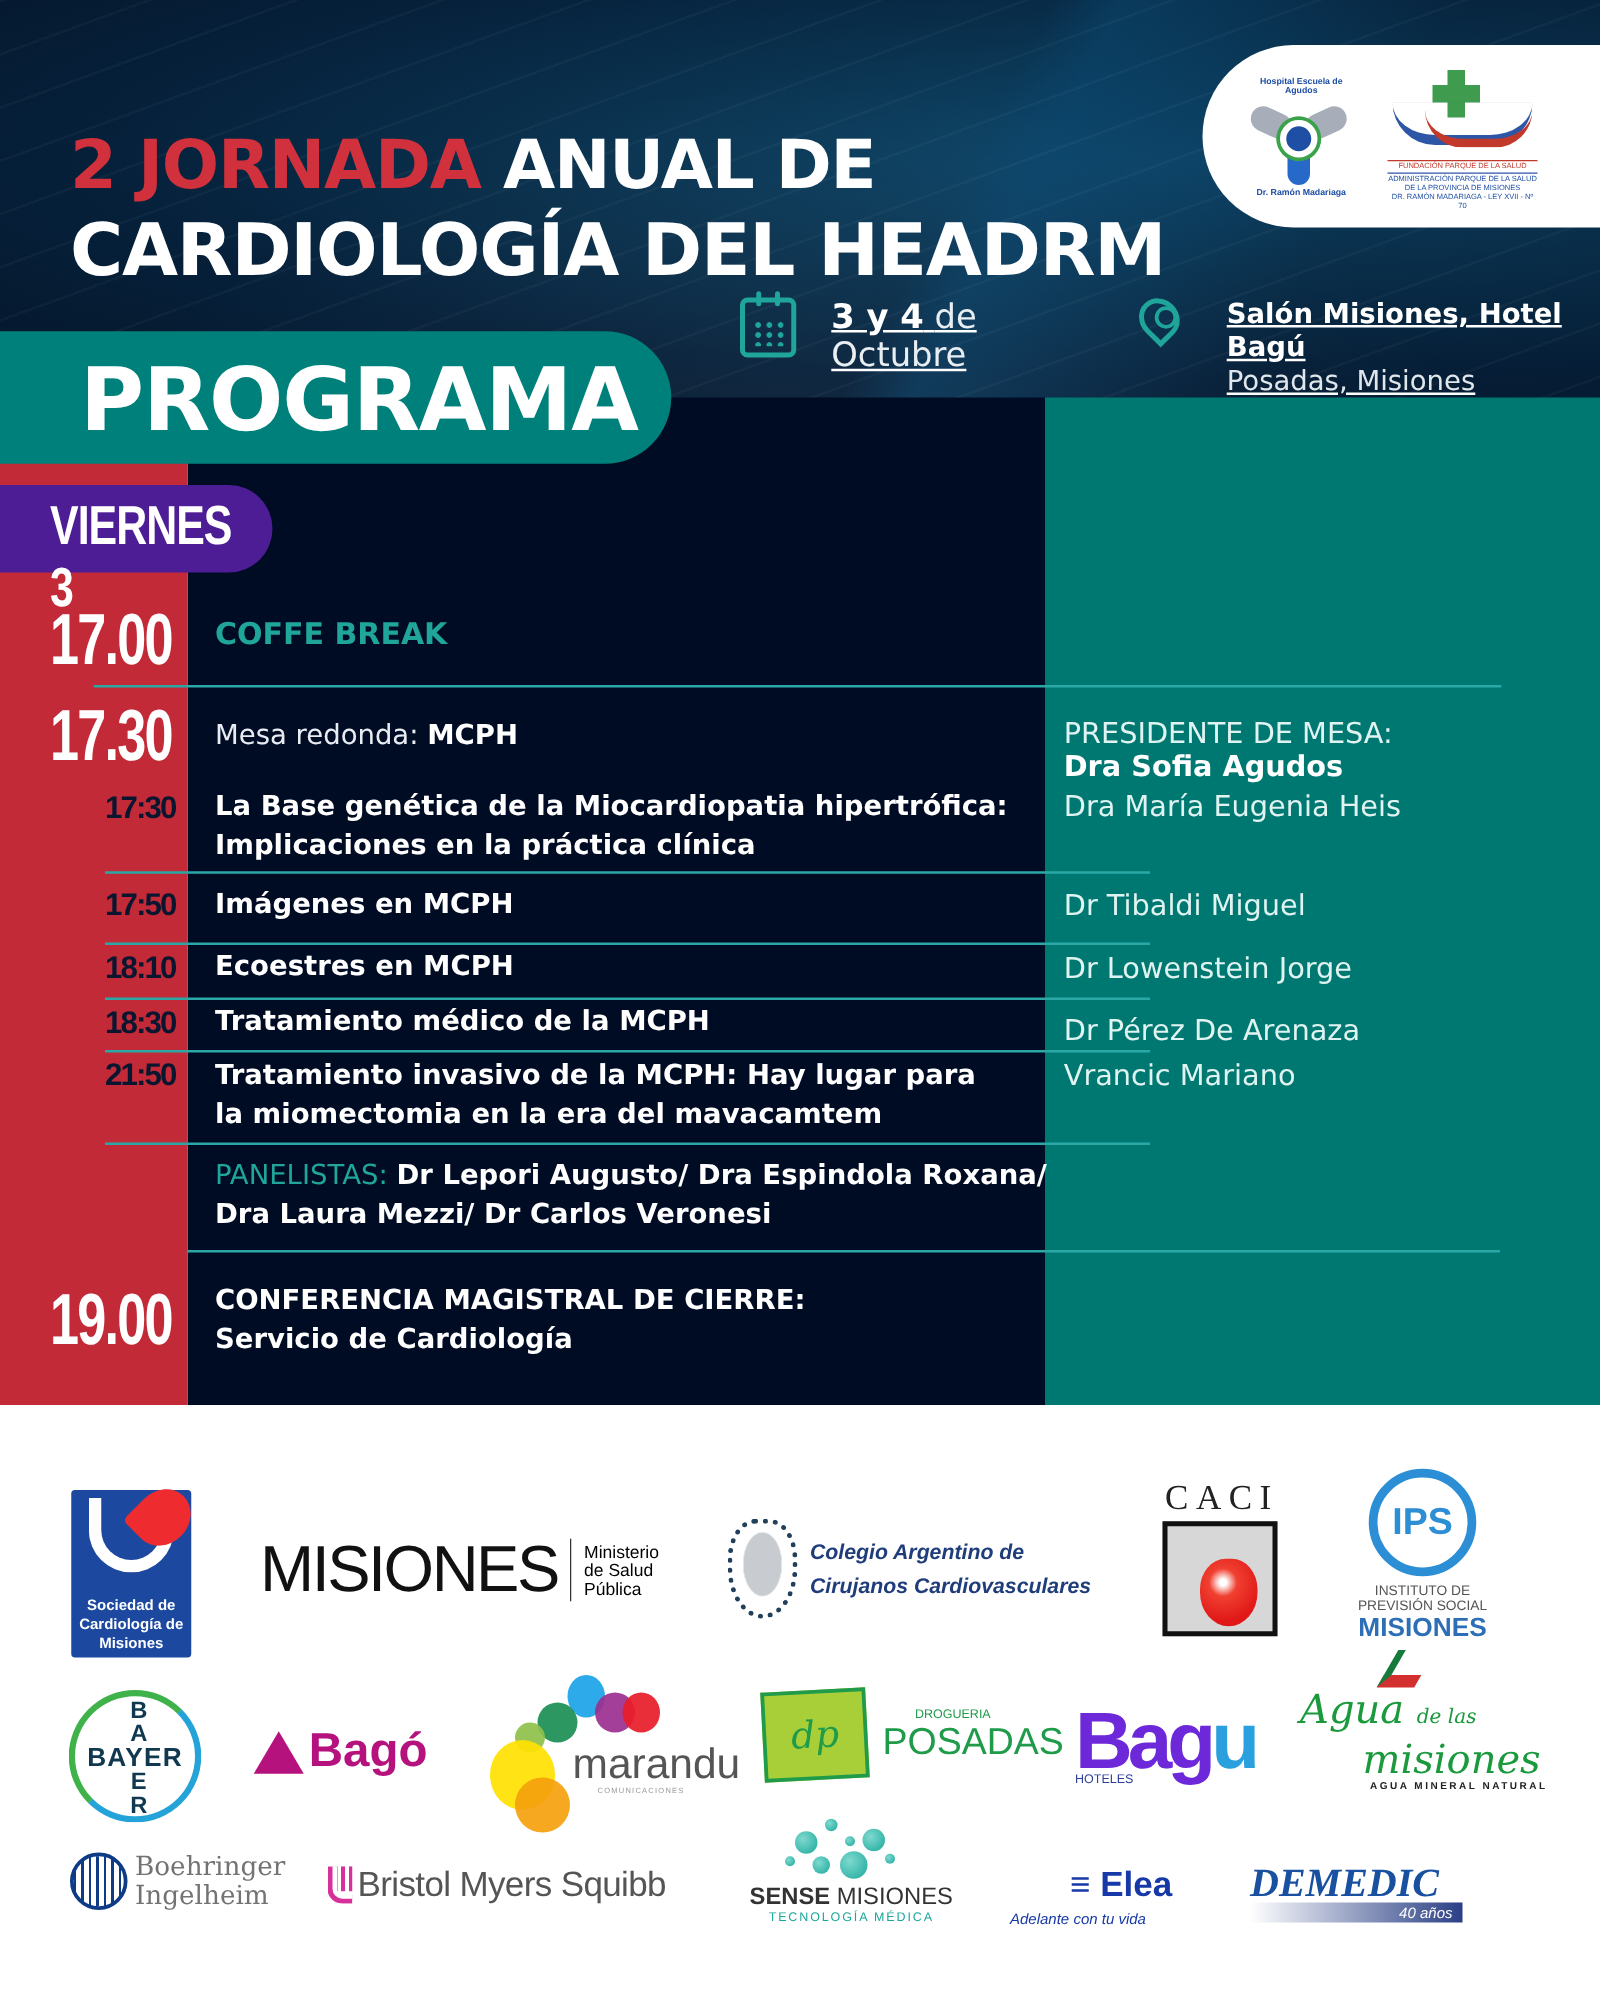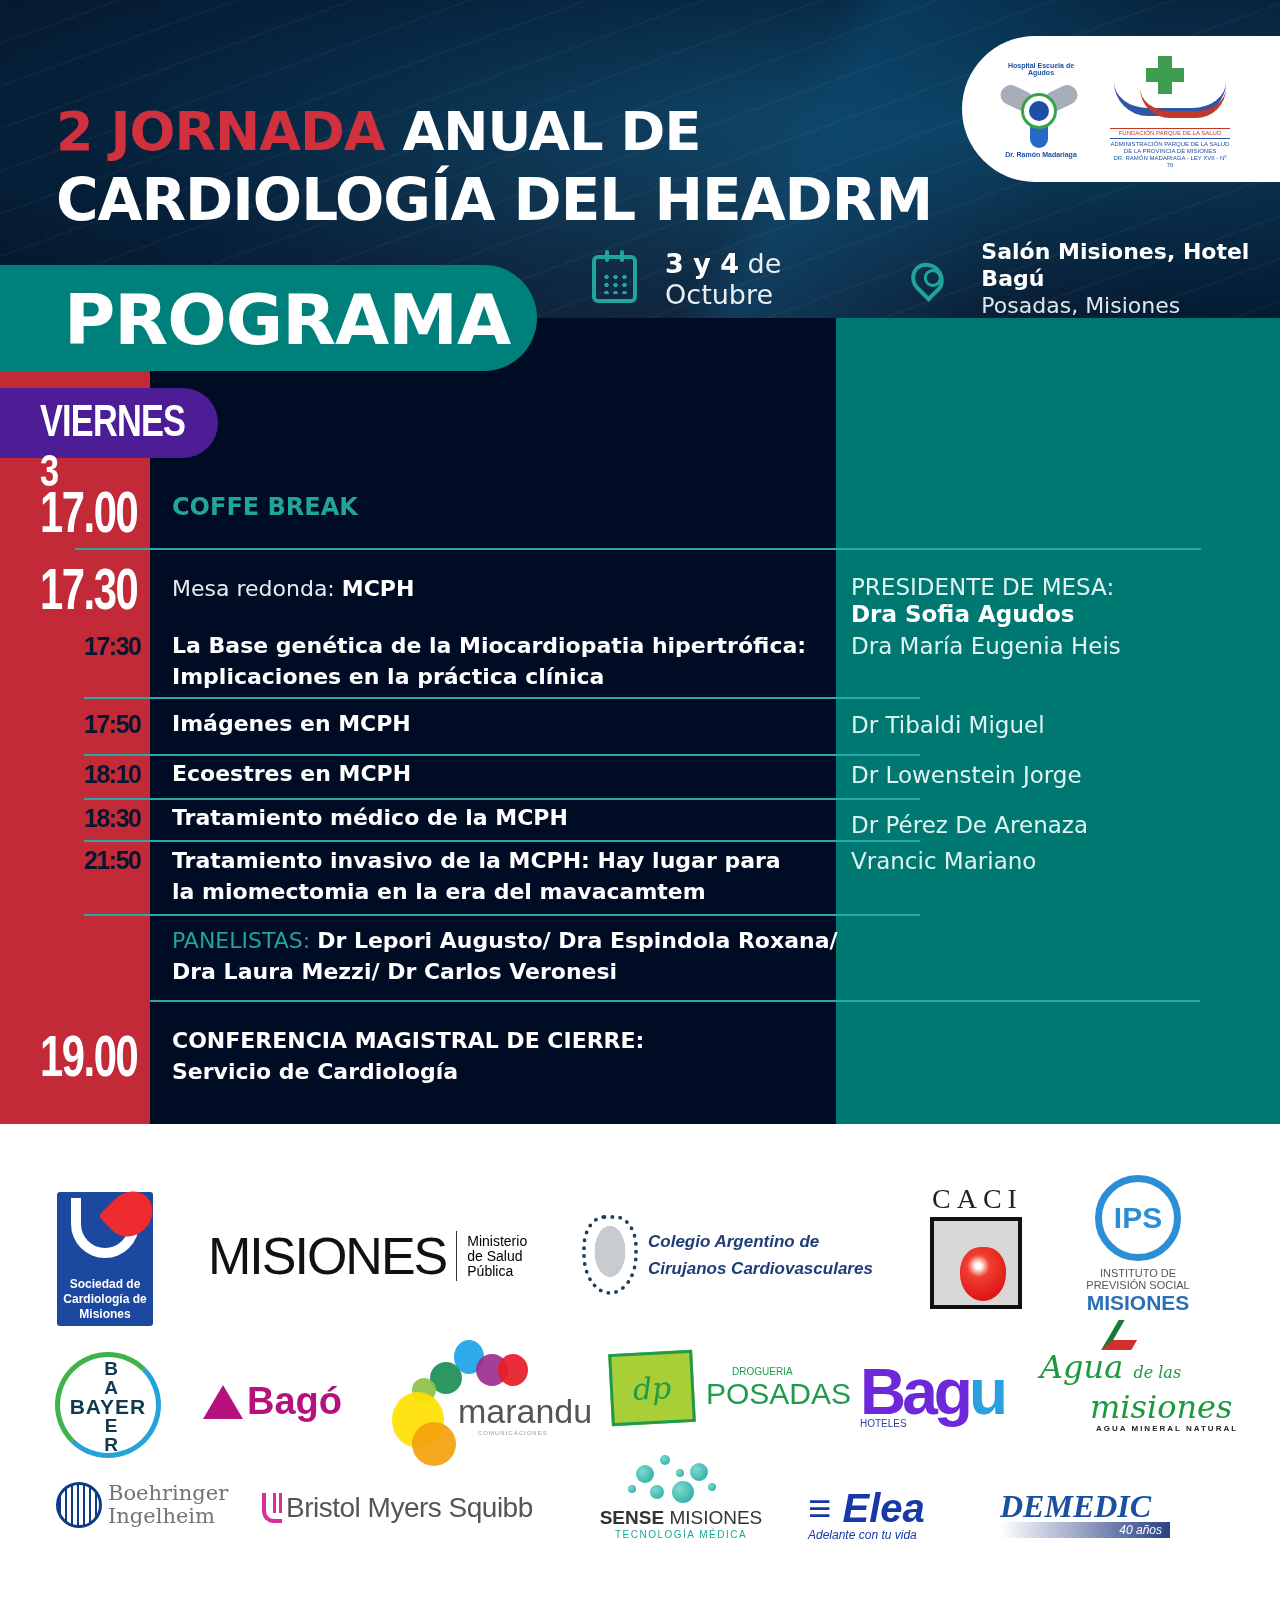--- a/index.html
+++ b/index.html
@@ -33,21 +33,21 @@
   .hosp-stem { position: absolute; left: 44px; top: 60px; width: 18px; height: 32px; background: #2769c8; border-radius: 9px; }
   .fund-logo { width: 120px; height: 110px; position: relative; }
   .cross-v { position: absolute; left: 48px; top: 2px; width: 14px; height: 38px; background: #3f9b4e; }
   .cross-h { position: absolute; left: 36px; top: 14px; width: 38px; height: 14px; background: #3f9b4e; }
   .swoosh { position: absolute; left: 4px; top: 28px; width: 112px; height: 34px; border-bottom: 8px solid #2e56a6; border-radius: 0 0 60px 60px; }
   .swoosh2 { position: absolute; left: 30px; top: 34px; width: 86px; height: 30px; border-bottom: 7px solid #c0392b; border-radius: 0 0 60px 60px; }
   .fund-text { position: absolute; left: 0; top: 74px; width: 120px; text-align: center; font-size: 6px; color: #1f4fa5; line-height: 7px; }
   .fund-text .main { color: #c0392b; border-top: 1px solid #c0392b; border-bottom: 1px solid #2e56a6; padding: 1px 0; margin-bottom: 2px; }
 
   
-  .date-row { position: absolute; left: 592px; top: 238px; display: flex; align-items: center; gap: 28px; color: #fff; }
+  .date-row { position: absolute; left: 592px; top: 238px; display: flex; align-items: flex-start; gap: 28px; color: #fff; text-decoration: underline; }
   .cal-icon { width: 50px; height: 48px; border: 4px solid #1fa59a; border-radius: 6px; position: relative; }
   .cal-icon::before, .cal-icon::after { content: ""; position: absolute; top: -9px; width: 4px; height: 12px; background: #1fa59a; border-radius: 2px; }
   .cal-icon::before { left: 9px; } .cal-icon::after { right: 9px; }
   .cal-grid { position: absolute; left: 6px; top: 14px; right: 6px; bottom: 5px; background:
     radial-gradient(circle, #1fa59a 2px, transparent 2.5px) 0 0/9px 8px; }
   .date-text { font-size: 27px; font-family: "DejaVu Sans", sans-serif; }
   .date-text b { font-weight: bold; }
   .date-text .light { font-weight: normal; color: #e8eef2; }
   .pin-icon { width: 34px; height: 34px; border: 4px solid #1fa59a; border-radius: 50% 50% 50% 0; transform: rotate(-45deg); margin-left: 14px; position: relative; }
   .pin-icon::after { content: ""; position: absolute; left: 7px; top: 7px; width: 12px; height: 12px; border: 3px solid #1fa59a; border-radius: 50%; }
@@ -143,21 +143,21 @@
   .bms .word { font-size: 28px; color: #555; font-family: "Liberation Sans", sans-serif; letter-spacing: -0.5px; }
 
   .sense { left: 598px; top: 1455px; width: 166px; text-align: center; }
   .sense .mol { height: 52px; position: relative; }
   .sense .mol i { position: absolute; border-radius: 50%; background: radial-gradient(circle at 35% 35%, #7fd9cf, #1aa89a); }
   .sense .word { font-size: 19px; color: #333; }
   .sense .word b { font-weight: bold; }
   .sense .sub { font-size: 10px; color: #1aa89a; letter-spacing: 1.5px; }
 
   .elea { left: 808px; top: 1488px; }
-  .elea .word { font-size: 40px; font-style: italic; font-weight: bold; color: #1638a8; font-family: "Liberation Sans", sans-serif; line-height: 40px; }
+  .elea .word { font-size: 28px; font-weight: bold; color: #1638a8; font-family: "Liberation Sans", sans-serif; line-height: 40px; margin-left: 48px; }
   .elea .sub { font-size: 12px; font-style: italic; color: #1638a8; }
 
   .demedic { left: 1000px; top: 1490px; width: 170px; }
   .demedic .word { font-family: "Liberation Serif", serif; font-style: italic; font-weight: bold; font-size: 32px; color: #1950a0; line-height: 32px; }
   .demedic .bar { height: 16px; background: linear-gradient(90deg, #ffffff 0%, #2a3f85 100%); color: #fff; font-style: italic; font-size: 12px; text-align: right; padding-right: 8px; line-height: 16px; }
 </style>
 </head>
 <body>
 
 <div class="hero"></div>

